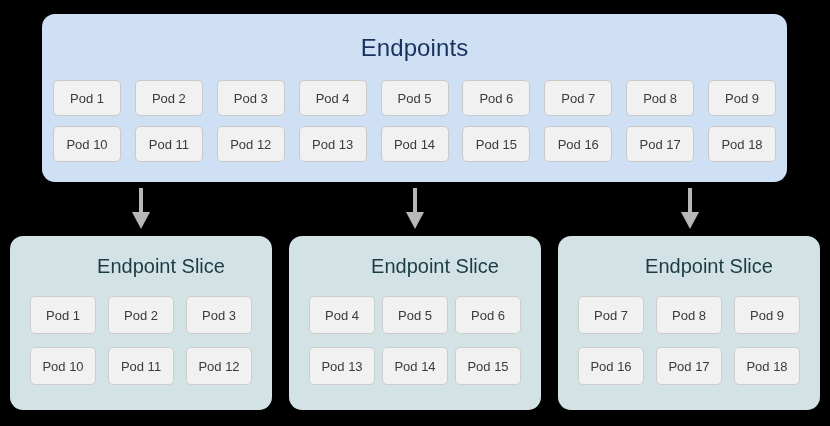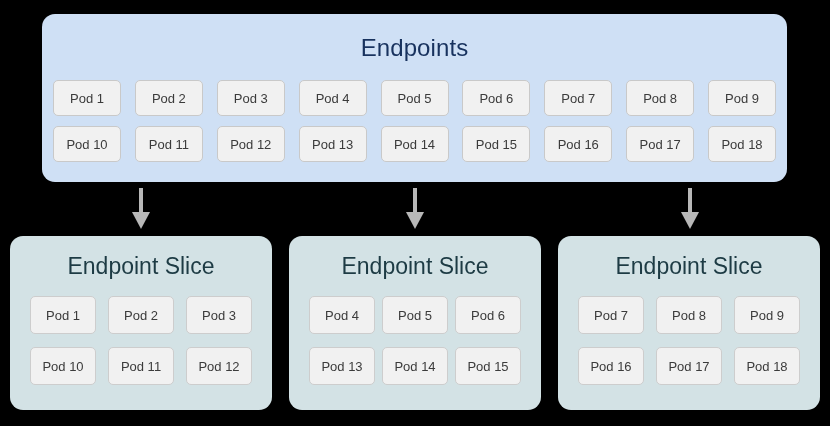--- a/index.html
+++ b/index.html
@@ -111,23 +111,24 @@
   .slice-1 { left: 10px; }
   .slice-2 { left: 289px; width: 252px; }
   .slice-3 { left: 558px; width: 262px; }
 
   .slice-title {
     position: absolute;
     top: 16px;
     left: 0;
     width: 100%;
     text-align: center;
-    font-size: 23px;
+    font-size: 20px;
     color: #1d3b44;
     line-height: 28px;
+    padding-left: 20px;
   }
   .slice-rows {
     position: absolute;
     top: 60px;
     left: 20px;
     right: 20px;
   }
   .sl-row {
     display: flex;
     justify-content: space-between;

